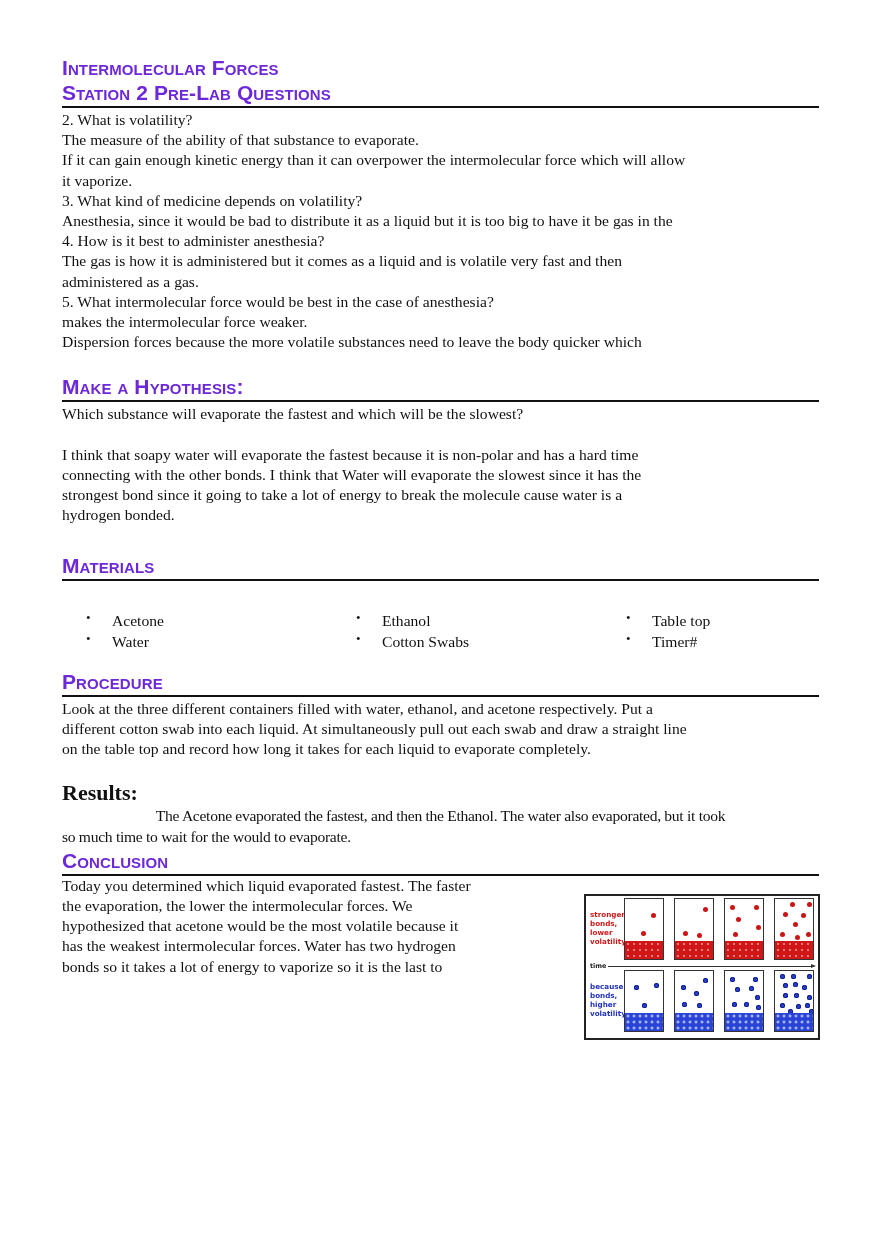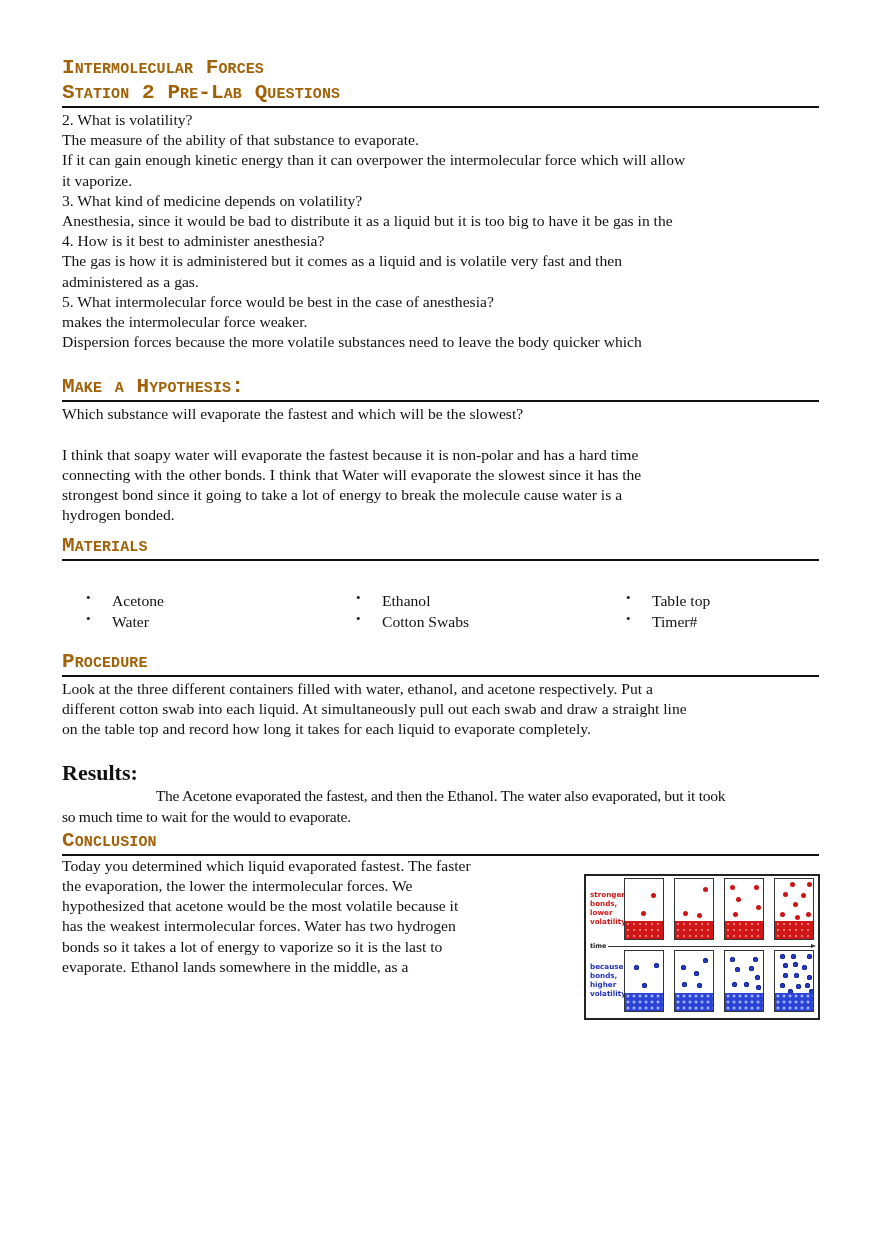--- a/index.html
+++ b/index.html
@@ -10,22 +10,22 @@
       color: #111111;
       position: relative;
       overflow: hidden;
     }
     .page {
       position: absolute;
       left: 62px; top: 55px;
       width: 757px;
     }
     .heading {
-      font-family: Liberation Mono, monospace;
-      color: #a16207;
+      font-family: Liberation Sans, sans-serif;
+      color: #6d28d9;
       font-variant: small-caps;
       font-size: 21px;
       line-height: 25px;
       letter-spacing: 0.1px;
       margin: 0;
     }
     .rule {
       height: 0;
       border-top: 2px solid #111;
       margin: 1px 0 0 0;
@@ -143,21 +143,21 @@
   <div class="rule"></div>
   <div class="body-block">
     <p class="line">Which substance will evaporate the fastest and which will be the slowest?</p>
     <div class="gap"></div>
     <p class="line">I think that soapy water will evaporate the fastest because it is non-polar and has a hard time</p>
     <p class="line">connecting with the other bonds. I think that Water will evaporate the slowest since it has the</p>
     <p class="line">strongest bond since it going to take a lot of energy to break the molecule cause water is a</p>
     <p class="line">hydrogen bonded.</p>
   </div>
 
-  <h2 class="heading" style="margin-top:8px;">Materials</h2>
+  <h2 class="heading" style="margin-top:28px;">Materials</h2>
   <div class="rule"></div>
   <div class="materials-grid">
     <div>
       <div class="mat-item"><span class="bullet">•</span><span>Acetone</span></div>
       <div class="mat-item"><span class="bullet">•</span><span>Water</span></div>
     </div>
     <div>
       <div class="mat-item"><span class="bullet">•</span><span>Ethanol</span></div>
       <div class="mat-item"><span class="bullet">•</span><span>Cotton Swabs</span></div>
     </div>
@@ -183,21 +183,20 @@
 
   <h2 class="heading" style="margin-top:1px;">Conclusion</h2>
   <div class="rule"></div>
   <div class="conclusion-wrap">
     <div class="conclusion-text">
       <p class="line">Today you determined which liquid evaporated fastest.  The faster</p>
       <p class="line">the evaporation, the lower the intermolecular forces.  We</p>
       <p class="line">hypothesized that acetone would be the most volatile because it</p>
       <p class="line">has the weakest intermolecular forces.  Water has two hydrogen</p>
       <p class="line">bonds so it takes a lot of energy to vaporize so it is the last to</p>
-      <p class="line">evaporate.  Ethanol lands somewhere in the middle, as a</p>
     </div>
 
     <div class="figure">
       <div class="fig-label red">
         <div>stronger</div>
         <div>bonds,</div>
         <div>lower</div>
         <div>volatility</div>
       </div>
       <div class="fig-label blue">

